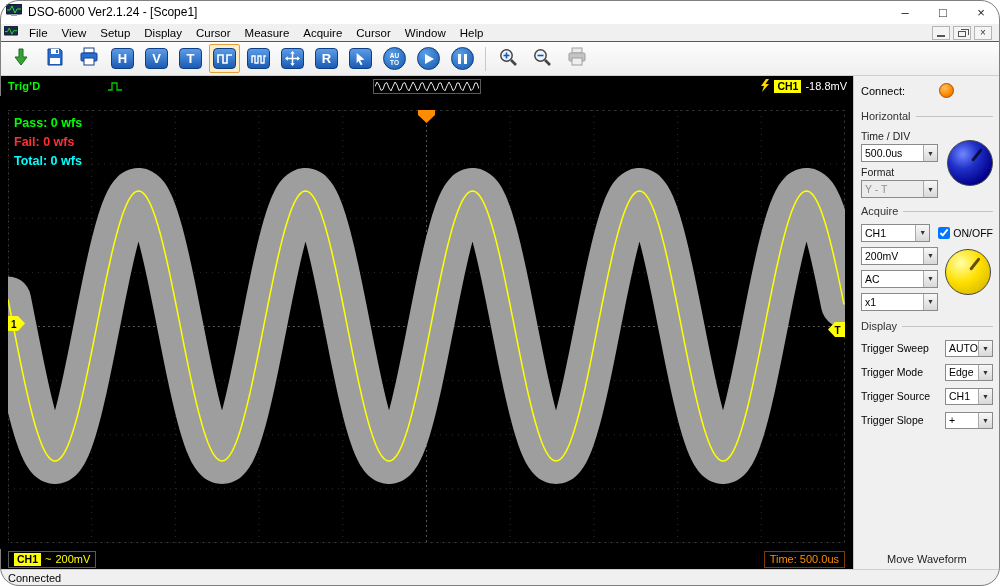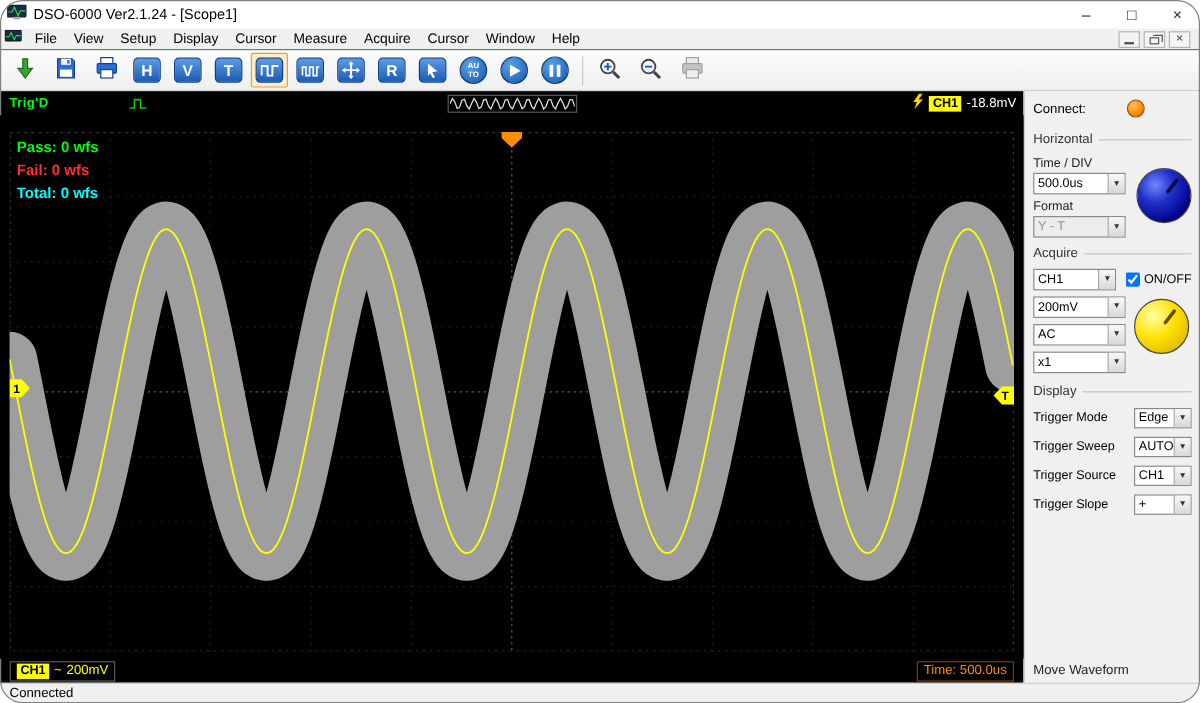--- a/index.html
+++ b/index.html
@@ -87,21 +87,21 @@
   .knob-blue { background:radial-gradient(circle at 34% 30%, #7088ff 0%, #2030c8 35%, #000088 75%, #000060 100%); margin-top:14px; }
   .knob-yellow { background:radial-gradient(circle at 34% 30%, #ffffa8 0%, #ffe000 45%, #d8b800 85%, #b09000 100%); }
   .knob-yellow .ptr::before { background:rgba(70,52,0,.85); }
   .sec-body.vert { position:relative; }
   .vrow { display:flex; align-items:center; height:23px; }
   .chk { display:flex; align-items:center; margin-left:8px; font-size:10.5px; }
   .chk input { width:12px; height:12px; margin:0 3px 0 0; }
   .knob-vert { position:absolute; right:2px; top:28px; }
   .trig-row { display:flex; align-items:center; height:24px; }
   .trig-lbl { flex:1; font-size:10.5px; }
-  .move-wf { margin-top:auto; padding:4px 0 2px 0; font-size:11px; color:#222; }
+  .move-wf { margin-top:auto; padding:4px 0 2px 0; font-size:11px; color:#222;margin-left:26px; }
 
   
   .statusbar { height:17px; flex:0 0 auto; background:#f0f0f0; border-top:1px solid #cfcfcf; display:flex; align-items:center; font-size:11px; }
   .status-cell { padding:15px 8px; height:100%; display:flex; align-items:center; }
   .status-cell.grow { flex:1; }
   .status-cell.datetime { border-left:1px solid #c0c0c0; box-shadow:inset 1px 0 #fff; min-width:150px; justify-content:flex-start; }
 </style>
 </head>
 <body>
 
@@ -416,30 +416,30 @@
               <div class="ptr"></div>
             </div>
         </div>
       </div>
 
       <div class="section">
         <div class="sec-head">
             <span>Display</span>
           </div>
         <div class="trig-row">
+          <span class="trig-lbl">Trigger Sweep</span>
+          <div class="sel sel-sm">
+            <span class="val">AUTO</span>
+            <span class="arrow">▼</span>
+          </div>
+        </div>
+        <div class="trig-row">
           <span class="trig-lbl">Trigger Mode</span>
           <div class="sel sel-sm">
             <span class="val">Edge</span>
-            <span class="arrow">▼</span>
-          </div>
-        </div>
-        <div class="trig-row">
-          <span class="trig-lbl">Trigger Sweep</span>
-          <div class="sel sel-sm">
-            <span class="val">AUTO</span>
             <span class="arrow">▼</span>
           </div>
         </div>
         <div class="trig-row">
           <span class="trig-lbl">Trigger Source</span>
           <div class="sel sel-sm">
             <span class="val">CH1</span>
             <span class="arrow">▼</span>
           </div>
         </div>

